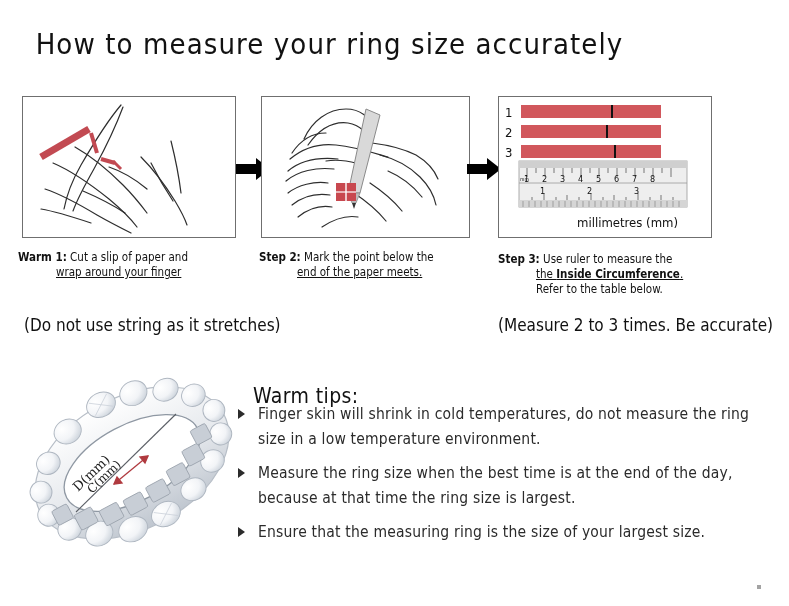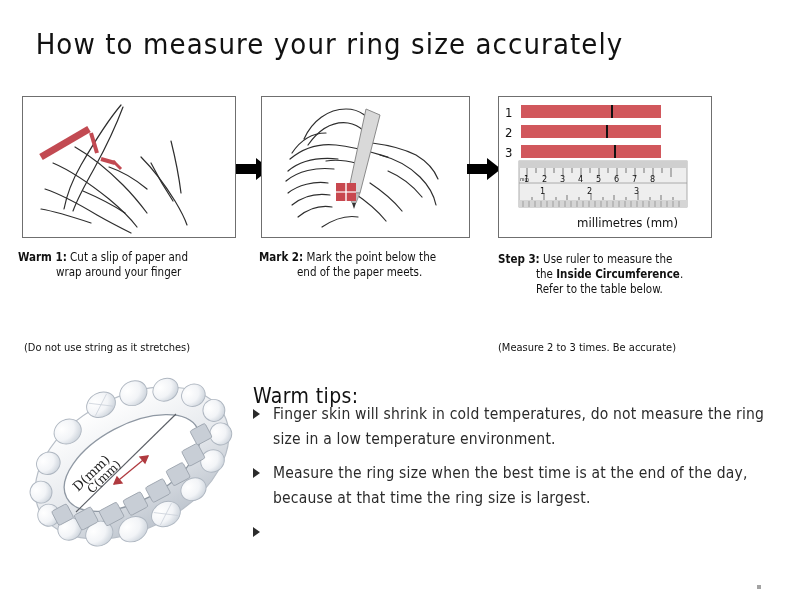--- a/index.html
+++ b/index.html
@@ -33,43 +33,43 @@
   #arrow1{left:236px;}
   #arrow2{left:467px;}
 
   
   .cap{
     position:absolute;
     font-family:"DejaVu Sans Condensed","Liberation Sans",sans-serif;
     font-size:11.5px;line-height:15px;color:#111;
   }
   .cap b{font-weight:bold;}
-  .cap .l2{display:block;padding-left:38px;}
+  .cap .l2{display:block;padding-left:38px;text-decoration:underline;}
   .cap .l3{display:block;padding-left:38px;}
   #cap1{left:18px;top:250px;width:230px;}
   #cap2{left:259px;top:250px;width:230px;}
   #cap3{left:498px;top:252px;width:250px;}
   .note{
     position:absolute;
     font-family:"DejaVu Sans Condensed","Liberation Sans",sans-serif;
-    font-size:11px;color:#111;margin-top:26px;
+    font-size:17px;color:#111;
   }
   #note1{left:24px;top:315px;}
   #note3{left:498px;top:315px;}
 
   
   #ringwrap{position:absolute;left:18px;top:352px;width:228px;height:222px;}
 
   
   #tipsTitle{
     position:absolute;left:253px;top:384px;
     font-family:"DejaVu Sans Condensed","Liberation Sans",sans-serif;
     font-size:21px;color:#111;letter-spacing:.4px;
   }
-  #tips{position:absolute;left:253px;top:402px;width:520px;}
+  #tips{position:absolute;left:238px;top:402px;width:520px;}
   .tip{
     position:relative;padding-left:20px;margin-bottom:9px;
     font-family:"DejaVu Sans Condensed","Liberation Sans",sans-serif;
     font-size:15.5px;line-height:25px;color:#2b2b2b;letter-spacing:.2px;
   }
   .tip .bullet{
     position:absolute;left:0;top:7px;width:0;height:0;
     border-left:7px solid #2b2b2b;
     border-top:5px solid transparent;border-bottom:5px solid transparent;
   }
@@ -267,21 +267,21 @@
   </div>
 
   <div class="cap" id="cap1">
     <b>Warm 1:</b>
     <span>Cut a slip of paper and</span>
     <span class="l2">wrap around your finger</span>
   </div>
   <div class="note" id="note1">(Do not use string as it stretches)</div>
 
   <div class="cap" id="cap2">
-    <b>Mark 2:</b>
+    <b>Step 2:</b>
     <span>Mark the point below the</span>
     <span class="l2">end of the paper meets.</span>
   </div>
 
   <div class="cap" id="cap3">
     <b>Step 3:</b>
     <span>Use ruler to measure the</span>
     <span class="l2"><span>the </span><b>Inside Circumference</b><span>.</span></span>
     <span class="l3">Refer to the table below.</span>
   </div>
@@ -365,17 +365,18 @@
     <div class="tip">
       <span class="bullet"></span>
       <span>Finger skin will shrink in cold temperatures, do not measure the ring size in a low temperature environment.</span>
     </div>
     <div class="tip">
       <span class="bullet"></span>
       <span>Measure the ring size when the best time is at the end of the day, because at that time the ring size is largest.</span>
     </div>
     <div class="tip">
       <span class="bullet"></span>
+      <span>Ensure that the measuring ring is the size of your largest size.</span>
     </div>
   </div>
 
   <div class="speck"></div>
 </div>
 
 </body></html>

